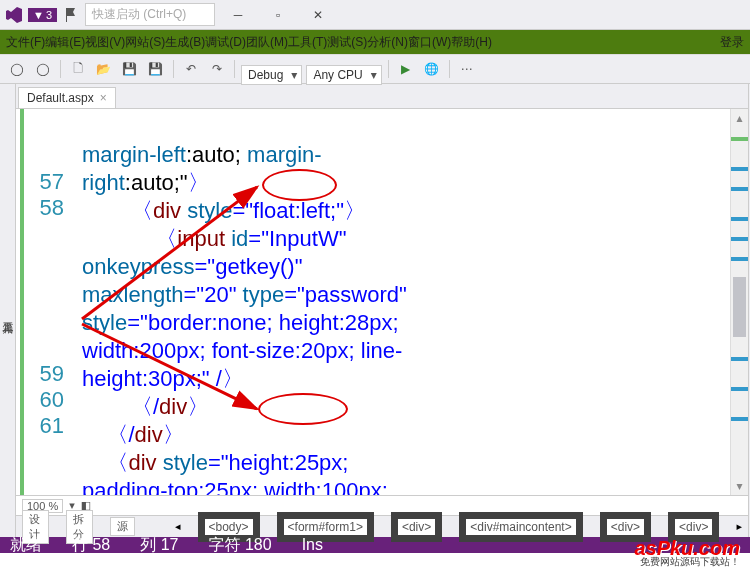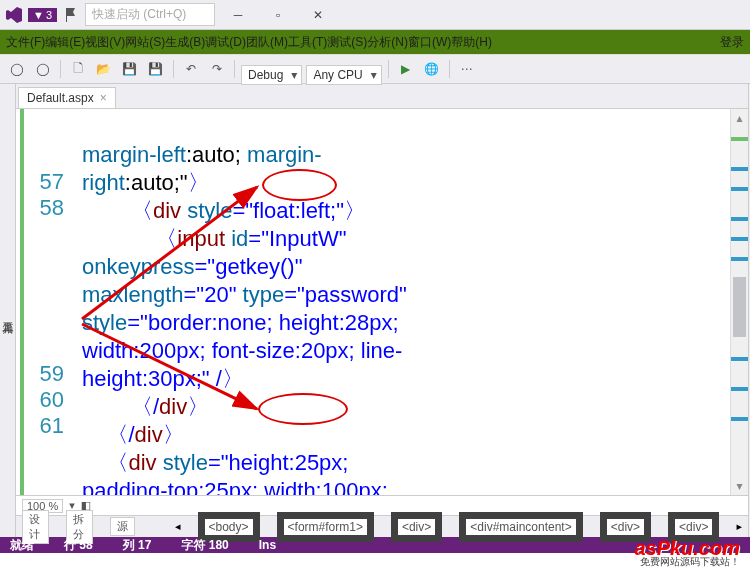--- a/index.html
+++ b/index.html
@@ -52,21 +52,21 @@
 .rscroll .mark { position: absolute; left: 0; right: 0; height: 4px; }
 .green { background: #6ec06e; }
 .teal { background: #39c; }
 
 .bottombar1 { height: 20px; background: #fff; border-top: 1px solid #ccc; display: flex; align-items: center; padding: 0 6px; font-size: 11px; color: #555; gap: 6px; }
 .bottombar1 .zoom { border: 1px solid #ccc; padding: 0 4px; }
 .bottombar2 { height: 22px; background: #eeeef2; border-top: 1px solid #ccc; display: flex; align-items: center; padding: 8px 6px; gap: 17px; font-size: 11px; }
 .bottombar2 .tab2 { border: 1px solid #ccc; background: #fff; padding: 1px 6px; color: #555; }
 .bottombar2 .crumb { border: 7px solid #404040; background: #fff; padding: 1px 4px; color: #555; font-size: 12px; }
 
-.statusbar { height: 16px; background: #68217a; color: #fff; display: flex; align-items: center; padding: 0 10px; gap: 30px; font-size: 12px; font-weight: bold; }
+.statusbar { height: 16px; background: #68217a; color: #fff; display: flex; align-items: center; padding: 0 10px; gap: 30px; font-size: 16px; }
 .watermark { position: absolute; right: 10px; bottom: 11px; color: #e00; font-weight: bold; font-style: italic; font-size: 20px; text-shadow: 1px 1px 0 #fff; }
 .watermark2 { position: absolute; right: 10px; bottom: 2px; color: #444; font-size: 10px; }
 </style>
 </head>
 <body>
 
 <div class="titlebar">
   <svg class="vs-icon" viewBox="0 0 16 16">
       <path fill="#68217a" d="M11 0L5 5 2 3 0 4v8l2 1 3-2 6 5 5-2V2z"></path>
     </svg>

